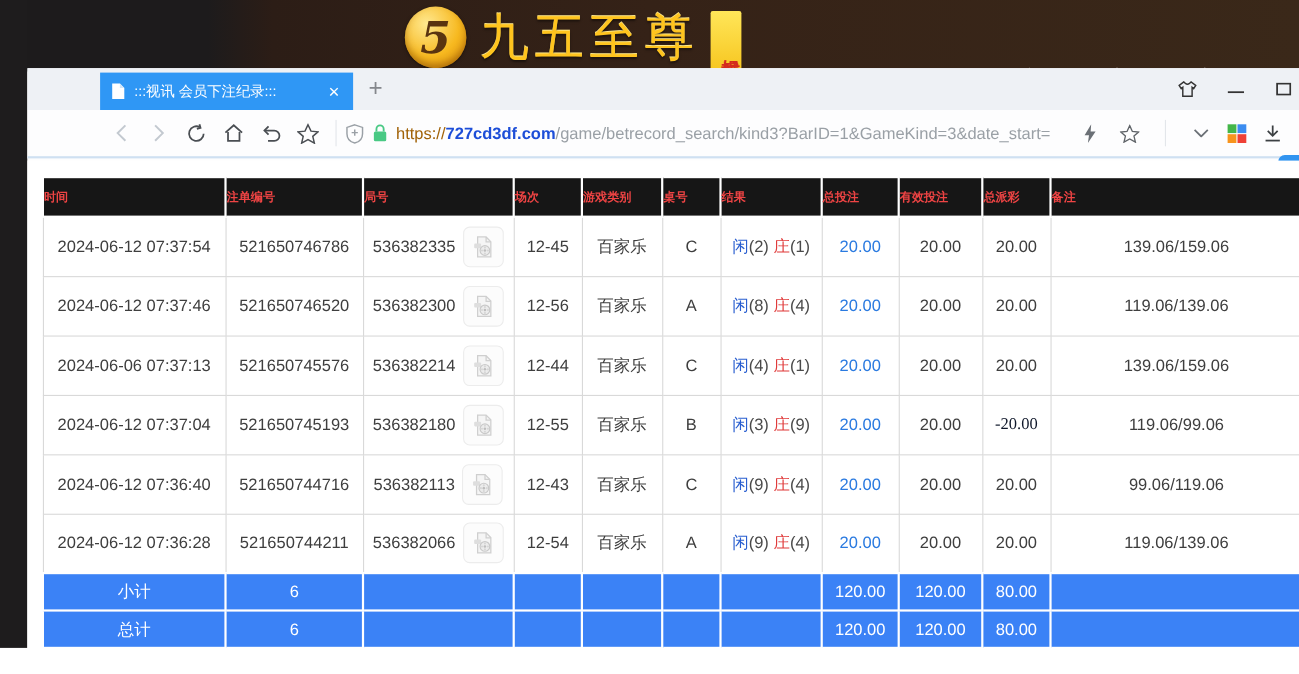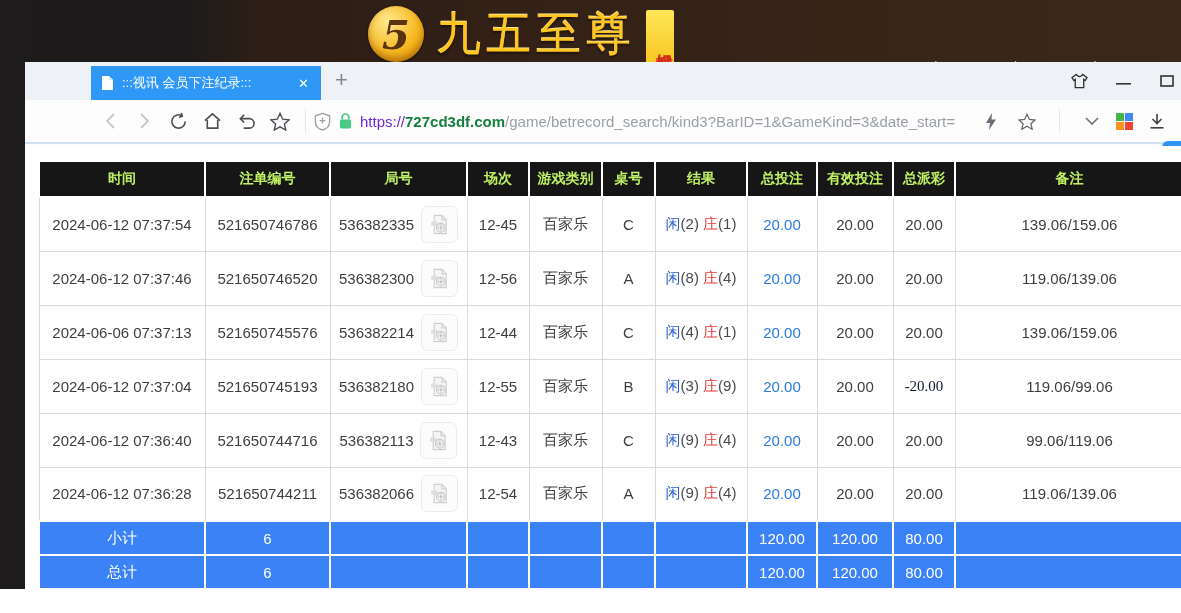--- a/index.html
+++ b/index.html
@@ -44,38 +44,38 @@
   .wc { width:20px; height:20px; display:flex; align-items:center; justify-content:center; cursor:pointer; }
   .wc svg { display:block; }
 
   .navbar { position:absolute; top:38px; left:0; right:0; height:44px; background:#fdfdfe;
     border-bottom:2px solid #cfe0f2; display:flex; align-items:center; padding-left:68px; }
   .nav-icon { width:34px; height:30px; display:flex; align-items:center; justify-content:center; cursor:pointer; }
   .nav-icon svg { display:block; }
   .vdiv { width:1px; height:24px; background:#e3e6ea; margin:0 8px; }
   .url-area { display:flex; align-items:center; gap:7px; flex:1; min-width:0; }
   .url-text { font-size:15px; white-space:nowrap; overflow:hidden; flex:1; min-width:0; }
-  .url-proto { color:#6d28d9; }
-  .url-domain { color:#15803d; font-weight:bold;margin-top:32px; }
+  .url-proto { color:#a16207; }
+  .url-domain { color:#1d4ed8; font-weight:bold;margin-top:32px; }
   .url-path { color:#9aa0a6; }
   .url-right { display:flex; align-items:center; gap:12px; padding:0 12px 0 6px; }
   .url-right .nav-icon { width:24px; }
   .appgrid { width:17px; height:17px; display:grid; grid-template-columns:8px 8px; grid-template-rows:8px 8px; gap:1px; cursor:pointer; }
   .appgrid i:nth-child(1){background:#43b649;} .appgrid i:nth-child(2){background:#3b8cf0;}
   .appgrid i:nth-child(3){background:#f7941d;} .appgrid i:nth-child(4){background:#ef4136;}
 
   .viewport { position:absolute; top:84px; left:0; right:0; bottom:0; background:#fff; overflow:hidden; }
   .blue-pill { position:absolute; top:79px; left:1137px; width:19px; height:12px;
     border-radius:6px 0 0 6px; background:#3194f0; cursor:pointer; }
 
   
   .table-wrap { position:absolute; left:13px; top:14px; width:1145px; }
   table { border-collapse:collapse; table-layout:fixed; width:1145px; font-size:15px; color:#3e3e3e; }
-  thead th { background:#161616; color:#bef264; font-weight:bold; font-size:14px; height:36px;
-    border:2px solid #fff; text-align:center; }
+  thead th { background:#161616; color:#ef4444; font-weight:bold; font-size:11px; height:36px;
+    border:2px solid #fff; text-align:left; }
   tbody td { height:54px; text-align:center; border:1px solid #d9d9d9; background:#fff;
     overflow:hidden; white-space:nowrap; }
   tfoot td { background:#3b82f6; color:#fff; height:34px; border:2px solid #fff;
     text-align:center; font-size:15px; }
   .res-p { color:#2a5fd0; }
   .res-b { color:#e03b3b; }
   .res-num { color:#4a4a4a; }
   .amt-link { color:#2a7ae0; cursor:pointer; }
   td.neg { color:#0f172a;font-family:Liberation Serif, serif; }
   .round-flex { display:inline-flex; align-items:center; gap:7px; vertical-align:middle; }

